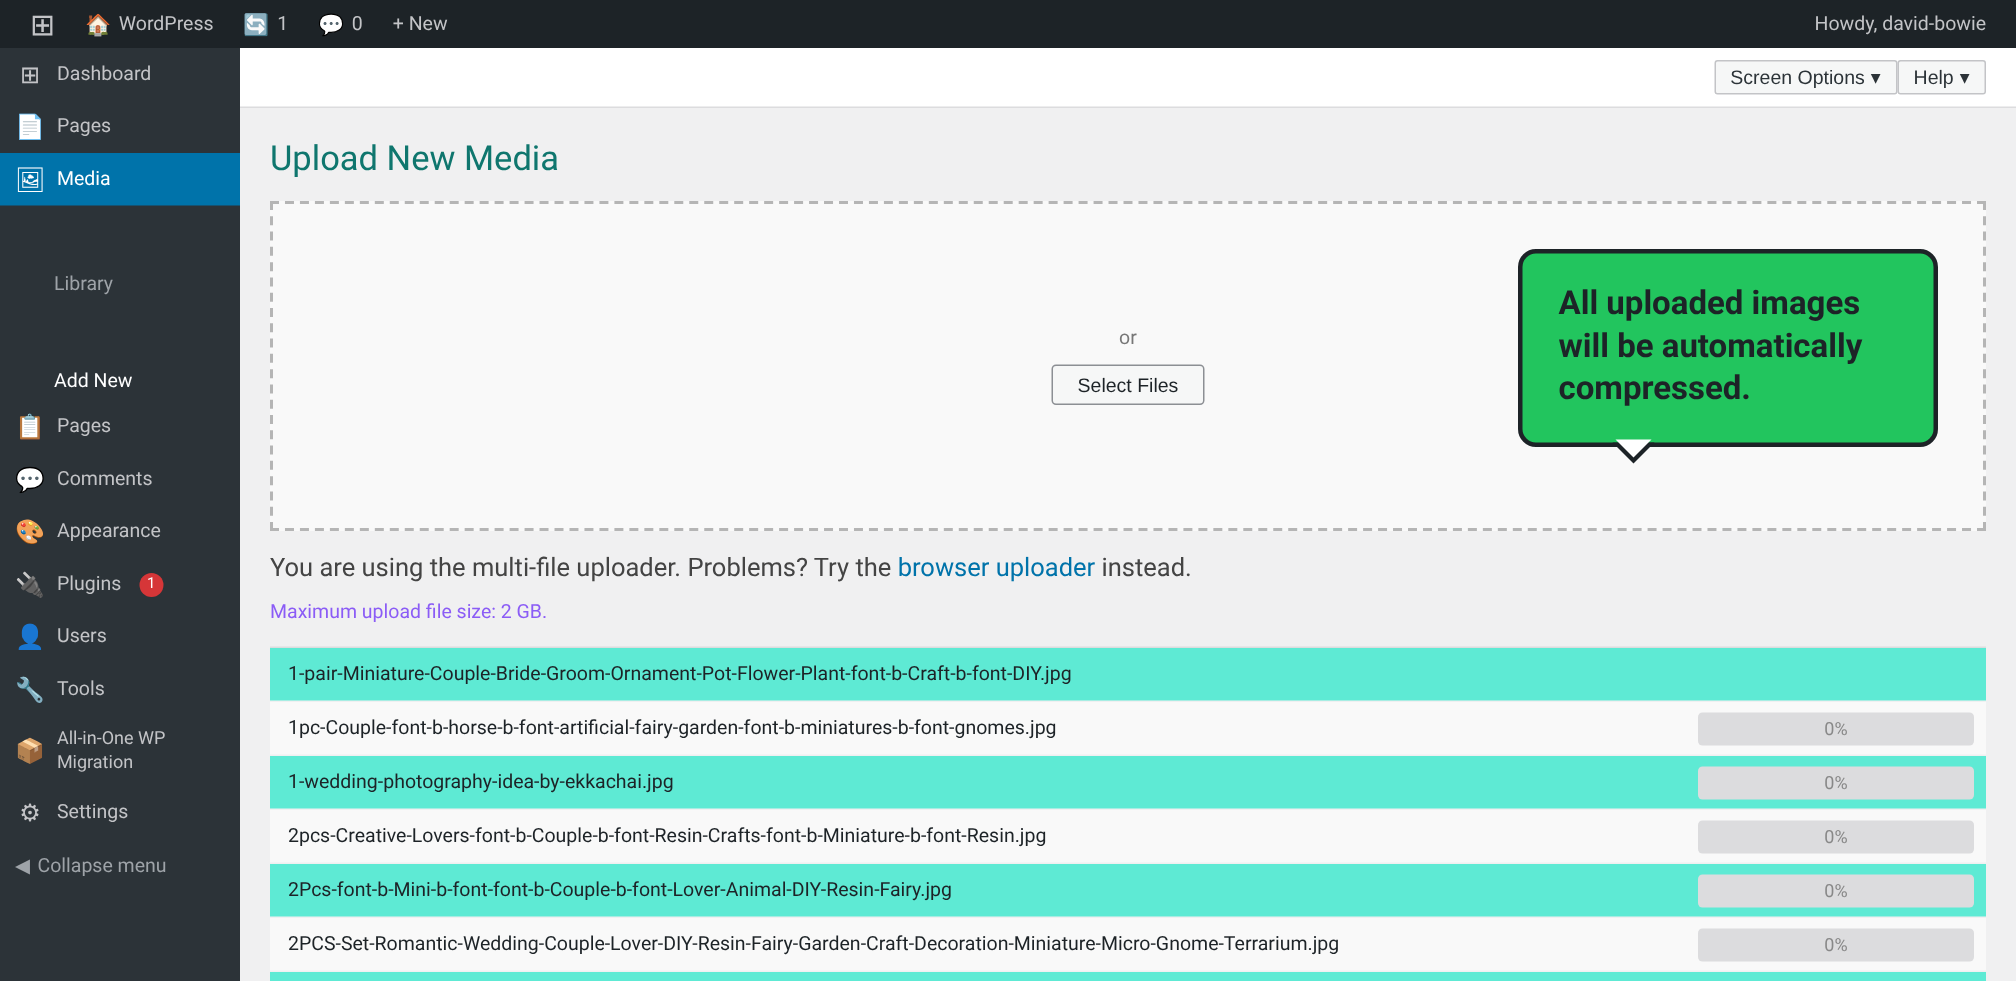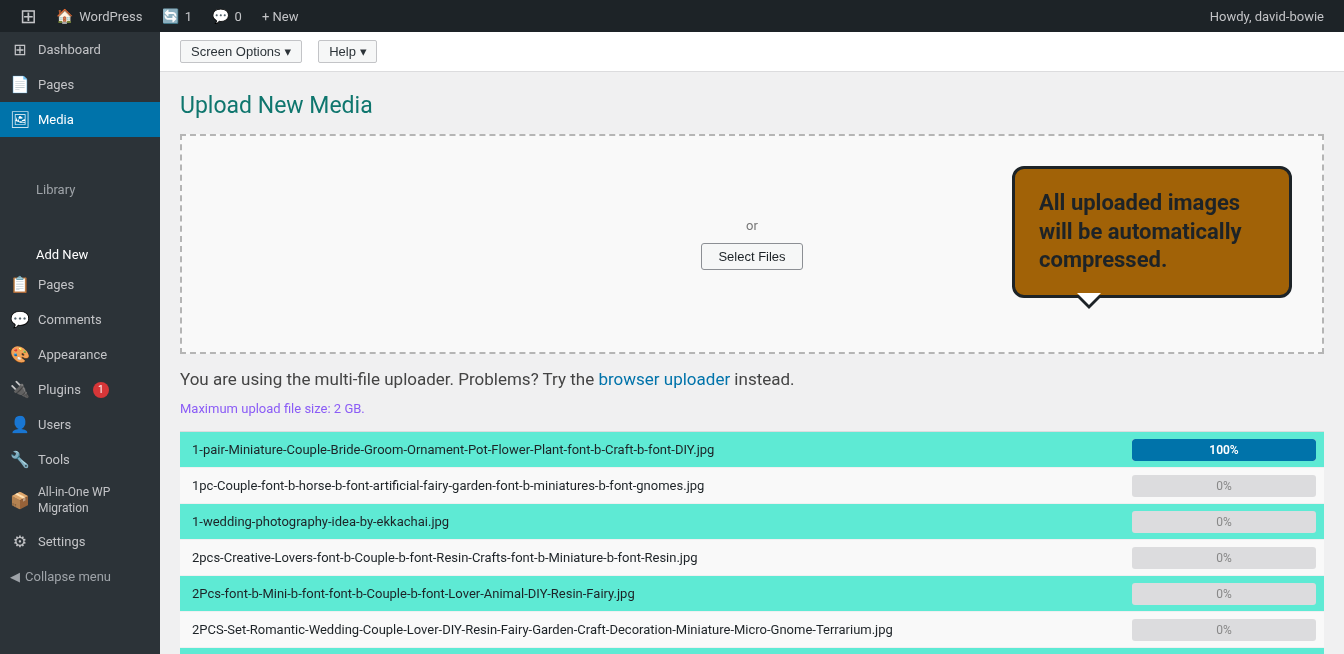--- a/index.html
+++ b/index.html
@@ -95,22 +95,23 @@
       flex: 1;
       overflow-y: auto;
       background: #f0f0f1;
     }
     .content-header {
       background: #fff;
       border-bottom: 1px solid #dcdcde;
       padding: 0 20px;
       display: flex;
       align-items: center;
+      justify-content: flex-end;
       height: 40px;
-      gap: 16px;
+      gap: 0;
     }
     .screen-btn {
       border: 1px solid #c3c4c7;
       background: #f6f7f7;
       padding: 3px 10px;
       border-radius: 2px;
       cursor: pointer;
       font-size: 13px;
       color: #2c3338;
       display: flex;
@@ -159,21 +160,21 @@
       cursor: pointer;
       font-size: 13px;
       color: #1d2327;
     }
 
     
     .speech-bubble {
       position: absolute;
       top: 30px;
       right: 30px;
-      background: #a16207;
+      background: #22c55e;
       border: 3px solid #1d2327;
       border-radius: 12px;
       padding: 20px 24px;
       max-width: 280px;
       font-size: 22px;
       font-weight: 700;
       line-height: 1.3;
       color: #1d2327;
     }
     .speech-bubble::after {
@@ -374,26 +375,20 @@
       </div>
 
       <p class="uploader-info">
         <span>You are using the multi-file uploader. Problems? Try the </span><a href="#">browser uploader</a><span> instead.</span>
       </p>
       <p class="upload-limit">Maximum upload file size: 2 GB.</p>
 
       <div class="file-list" id="file-list-container">
           <div class="file-row">
             <div class="file-name">1-pair-Miniature-Couple-Bride-Groom-Ornament-Pot-Flower-Plant-font-b-Craft-b-font-DIY.jpg</div>
-            <div class="file-progress">
-              <div class="progress-bar-wrap">
-                <div class="progress-bar-fill" style="width: 100%;"></div>
-                <span class="progress-label">100%</span>
-              </div>
-            </div>
           </div>
           <div class="file-row">
             <div class="file-name">1pc-Couple-font-b-horse-b-font-artificial-fairy-garden-font-b-miniatures-b-font-gnomes.jpg</div>
             <div class="file-progress">
               <div class="progress-bar-wrap">
                 <span class="progress-label-gray">0%</span>
               </div>
             </div>
           </div>
           <div class="file-row">

